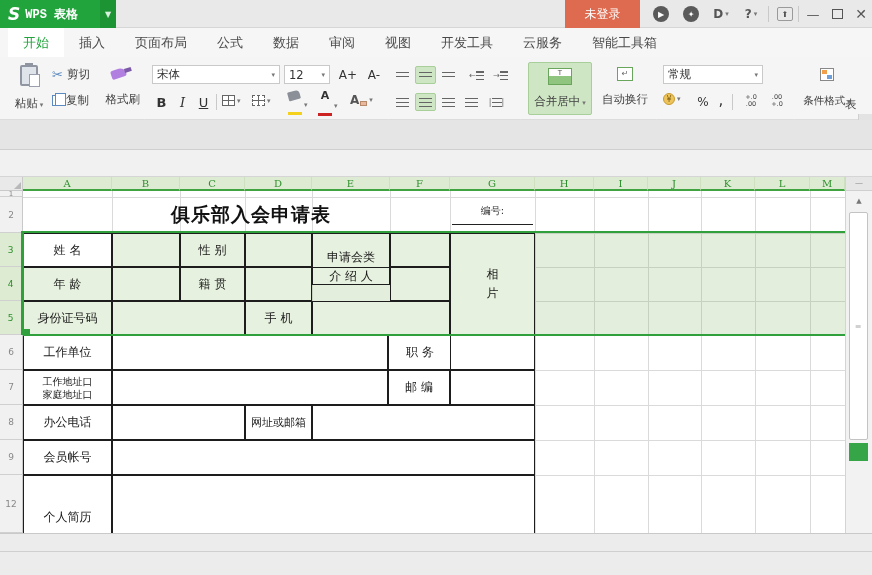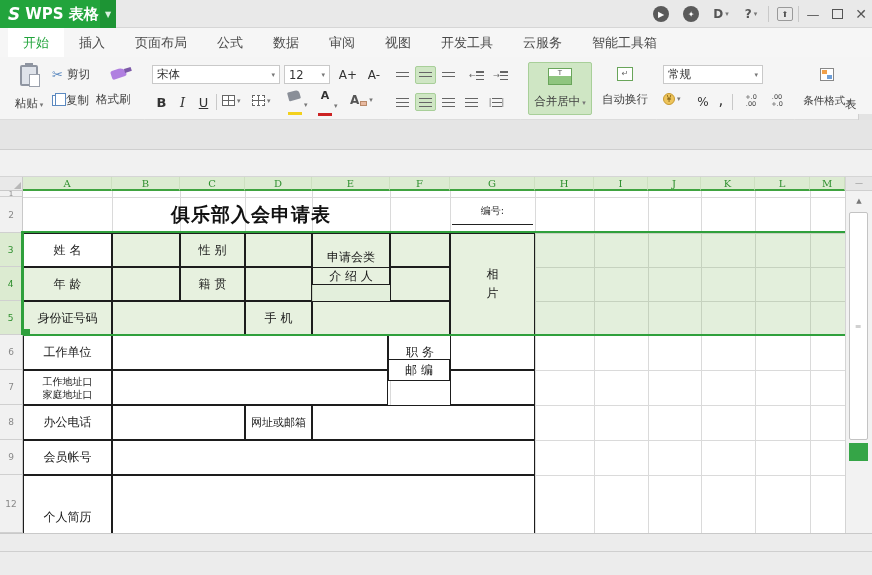--- a/index.html
+++ b/index.html
@@ -8,21 +8,21 @@
   .screen { position:relative; width:872px; height:575px; background:#fff; overflow:hidden;
             font-family:"DejaVu Sans","Liberation Sans",sans-serif; }
   .abs { position:absolute; }
   .flexc { display:flex; align-items:center; }
   .ctr { display:flex; align-items:center; justify-content:center; }
 
   
   .titlebar { left:0; top:0; width:872px; height:28px; background:#e9e9e9; border-bottom:1px solid #d6d6d6; }
   .logo { left:0; top:0; width:100px; height:28px; background:#22a43c; color:#fff; display:flex; align-items:center; padding-left:8px; gap:5px; }
   .logo-s { font-size:17px; font-weight:bold; font-style:italic; }
-  .logo-t { font-size:15px; font-weight:bold; }
+  .logo-t { font-size:12px; font-weight:bold;font-family:Liberation Mono, monospace; }
   .logo-dd { left:100px; top:0; width:16px; height:28px; background:#1d9434; color:#d9f2de; font-size:8px; }
   .win-title { top:0; height:28px; left:238px; width:220px; color:#666; font-size:12px; display:flex; align-items:center; gap:5px; }
   .doc-ico { width:11px; height:13px; border:1px solid #8fbf8f; background:#fff; position:relative; flex:0 0 auto; }
   .doc-ico i { position:absolute; left:2px; right:2px; height:1px; background:#4fa34f; }
   .login-btn { left:565px; top:0; width:75px; height:28px; background:#de6a4f; color:#fff; font-size:12px; }
   .tb-ic { top:4px; width:22px; height:20px; color:#555; font-size:11px; }
   .circ { width:16px; height:16px; border-radius:50%; background:#5a5a5a; color:#fff; font-size:8px; display:flex; align-items:center; justify-content:center; }
   .tb-sep { top:6px; width:1px; height:16px; background:#c9c9c9; }
   .ribbon-toggle { border:1px solid #9a9a9a; border-radius:2px; width:16px; height:14px; font-size:8px; color:#555; }
 
@@ -125,20 +125,21 @@
 <body>
 
 <div class="screen">
 
   <div class="abs titlebar">
     <div class="abs logo">
       <span class="logo-s">S</span>
       <span class="logo-t">WPS 表格</span>
     </div>
     <div class="abs ctr logo-dd">▼</div>
+    <div class="abs ctr login-btn">未登录</div>
     <div class="abs ctr tb-ic" style="left:650px">
         <span class="circ">▶</span>
       </div>
     <div class="abs ctr tb-ic" style="left:680px">
         <span class="circ">✦</span>
       </div>
     <div class="abs ctr tb-ic" style="left:710px">
         <b style="font-size:12px;color:#555">D</b>
         <span class="dd">▾</span>
       </div>
@@ -178,21 +179,21 @@
       <span class="rlbl">粘贴</span><span class="dd">▾</span>
     </div>
     <div class="abs flexc" style="left:52px;top:10px;gap:4px">
       <span style="color:#5b89c0;font-size:13px">✂</span>
       <span class="rlbl">剪切</span>
     </div>
     <div class="abs flexc" style="left:52px;top:36px;gap:5px">
       <span class="copy-ic"></span>
       <span class="rlbl">复制</span>
     </div>
-    <div class="abs" style="left:96px;top:8px;width:44px;height:50px;text-align:left">
+    <div class="abs" style="left:96px;top:8px;width:44px;height:50px;text-align:right">
       <div class="brush" style="margin:4px auto 10px"></div>
       <span class="rlbl">格式刷</span>
     </div>
     <div class="rsep" style="left:144px"></div>
 
     <div class="abs combo" style="left:152px;top:8px;width:128px">
       <span>宋体</span>
         <span class="dd">▾</span>
     </div>
     <div class="abs combo" style="left:284px;top:8px;width:46px">
@@ -482,21 +483,21 @@
     <div class="abs fcell white" style="left:23px;top:158px;width:89px;height:35px">工作单位</div>
     <div class="abs fcell white" style="left:112px;top:158px;width:276px;height:35px"></div>
     <div class="abs fcell white" style="left:388px;top:158px;width:64px;height:35px">职 务</div>
     <div class="abs fcell white" style="left:450px;top:158px;width:85px;height:35px"></div>
 
     <div class="abs fcell white" style="left:23px;top:193px;width:89px;height:35px;flex-direction:column;font-size:10px;line-height:13px">
       <span>工作地址口</span>
       <span>家庭地址口</span>
     </div>
     <div class="abs fcell white" style="left:112px;top:193px;width:276px;height:35px"></div>
-    <div class="abs fcell white" style="left:388px;top:182px;width:62px;height:22px">邮 编</div>
+    <div class="abs fcell white" style="left:388px;top:193px;width:62px;height:35px">邮 编</div>
     <div class="abs fcell white" style="left:450px;top:193px;width:85px;height:35px"></div>
 
     <div class="abs fcell white" style="left:23px;top:228px;width:89px;height:35px">办公电话</div>
     <div class="abs fcell white" style="left:112px;top:228px;width:133px;height:35px"></div>
     <div class="abs fcell white" style="left:245px;top:228px;width:67px;height:35px;font-size:11px">网址或邮箱</div>
     <div class="abs fcell white" style="left:312px;top:228px;width:223px;height:35px"></div>
 
     <div class="abs fcell white" style="left:23px;top:263px;width:89px;height:35px">会员帐号</div>
     <div class="abs fcell white" style="left:112px;top:263px;width:423px;height:35px"></div>
 

